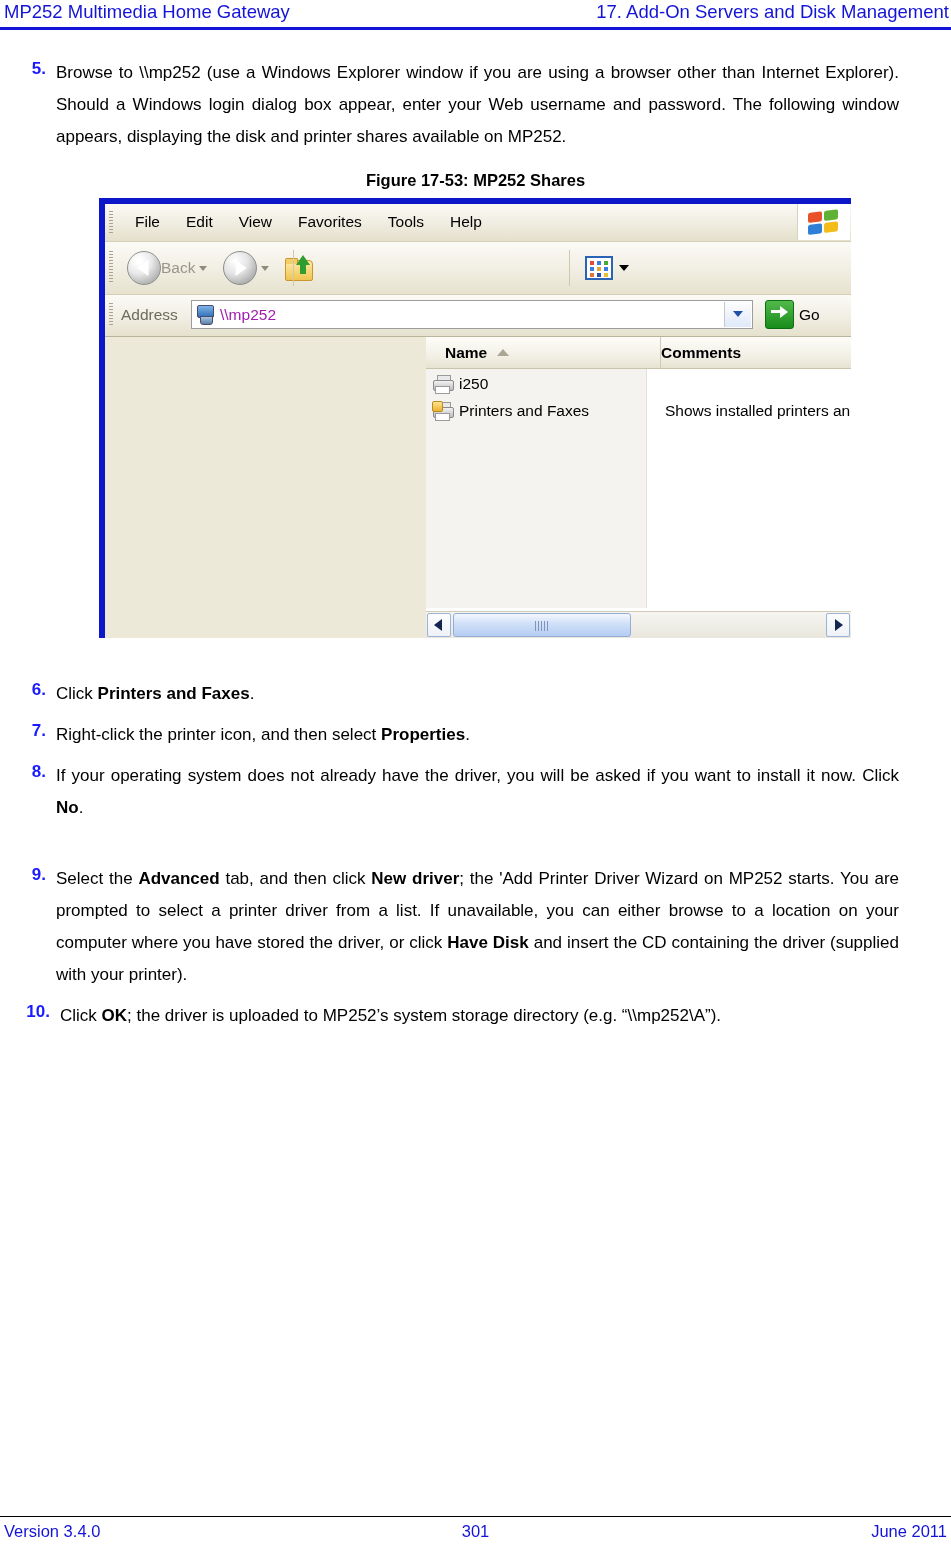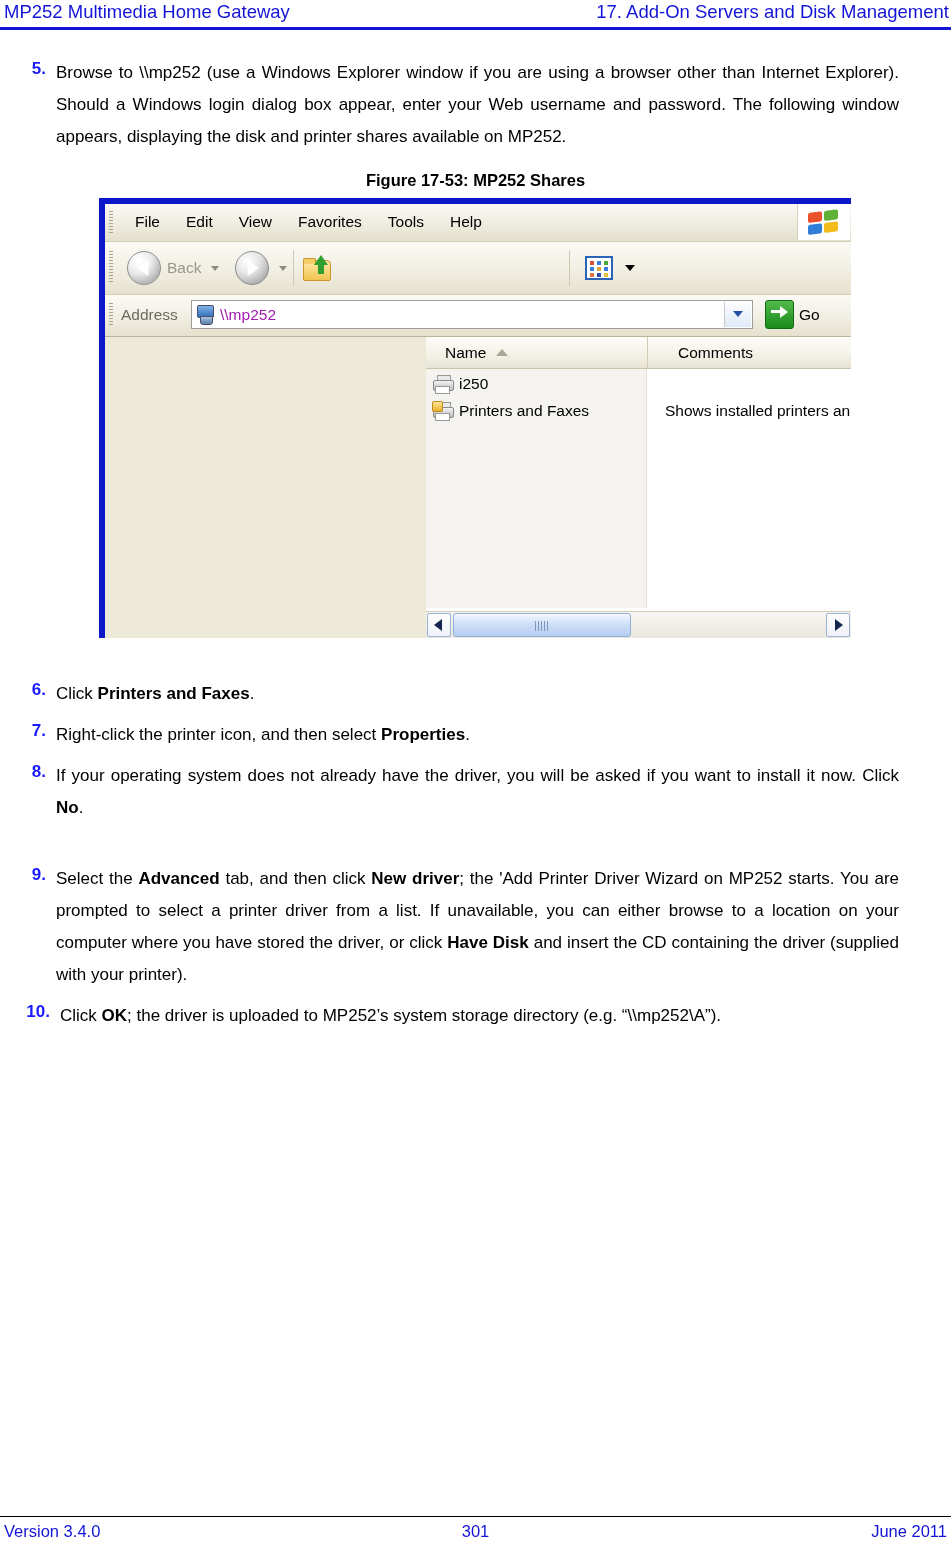--- a/index.html
+++ b/index.html
@@ -184,21 +184,21 @@
     border-bottom: 1px solid #d4d0b8;
   }
   .toolbar .gripper { top: 9px; height: 33px; }
   .tb-group { position: absolute; top: 0; height: 52px; display: flex; align-items: center; }
   .tb-sep {
     position: absolute;
     top: 8px; width: 1px; height: 36px;
     background: #cdc8b0;
   }
   .tb-btn {
-    display: flex; align-items: center; gap: 6px;
+    display: flex; align-items: center; gap: 0;
     padding: 0 6px; height: 42px; cursor: default;
   }
   .circ {
     width: 34px; height: 34px; border-radius: 50%;
     background: radial-gradient(circle at 34% 28%, #ffffff 0%, #e4e4e4 42%, #b6b6b6 72%, #949494 100%);
     border: 1px solid #8d8d8d;
     position: relative;
     box-sizing: border-box;
   }
   .arrow-l, .arrow-r {
@@ -400,28 +400,29 @@
     left: 321px; top: 0;
     width: 425px; height: 301px;
     background: #ffffff;
   }
   .col-head {
     position: absolute;
     left: 0; top: 0;
     width: 448px; height: 31px;
     background: linear-gradient(to bottom,#fdfcf8 0%,#f3f1e6 60%,#e6e3d2 100%);
     border-bottom: 1px solid #c9c5ad;
+    font-weight: bold;
   }
   .ch {
     position: absolute; top: 0; height: 31px;
     display: flex; align-items: center;
     font-size: 15.5px; color: #000;
   }
   .ch.name { left: 0; width: 221px; padding-left: 19px; box-sizing: border-box; }
-  .ch.comments { left: 221px; width: 204px; padding-left: 30px; box-sizing: border-box;
+  .ch.comments { left: 234px; width: 204px; padding-left: 0; box-sizing: border-box;
     border-left: 1px solid #cfcbb4; }
   .sort-arrow {
     width: 0; height: 0; margin-left: 10px;
     border-left: 6px solid transparent; border-right: 6px solid transparent;
     border-bottom: 7px solid #a9a694;
   }
   .name-col-bg {
     position: absolute; left: 0; top: 31px;
     width: 221px; height: 240px;
     background: #f4f3ef;

